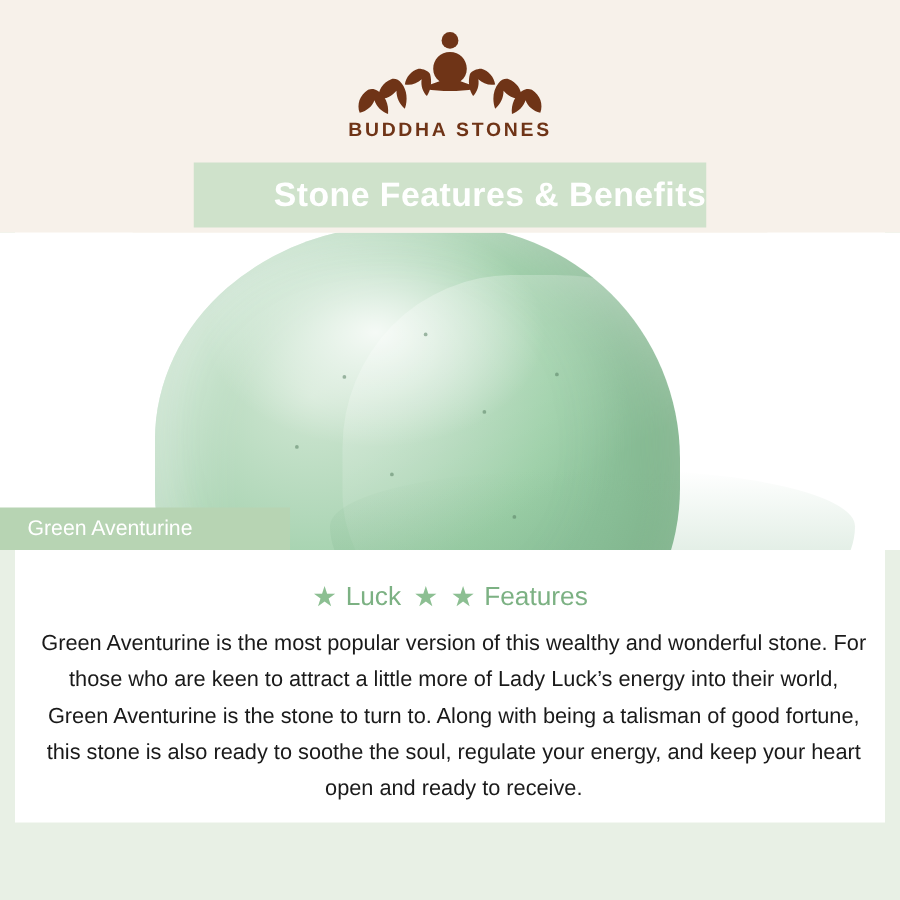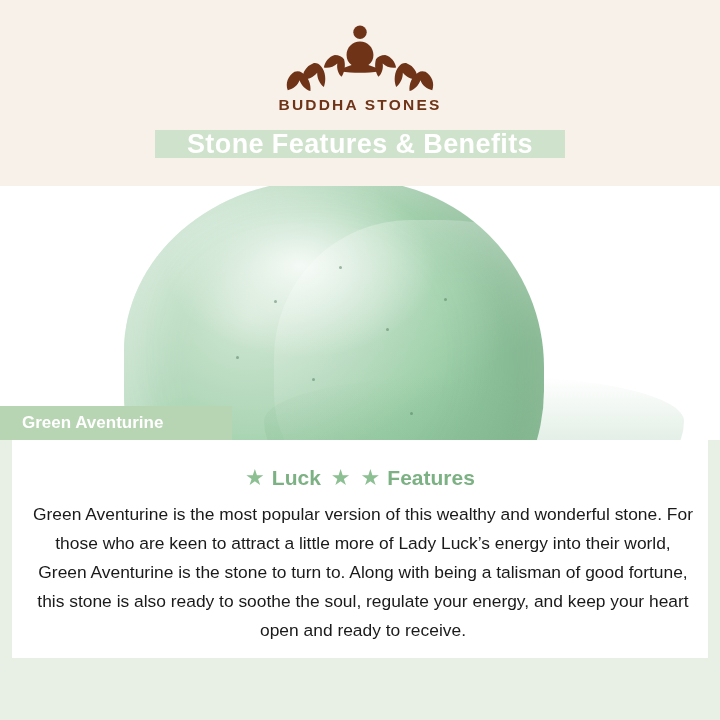--- a/index.html
+++ b/index.html
@@ -109,25 +109,25 @@
     color: #6f3417;
     font-weight: 700;
     font-family: "Liberation Sans", sans-serif;
   }
 
   .title-bar {
     position: absolute;
     left: 155px;
     top: 130px;
     width: 410px;
-    height: 28px;
+    height: 52px;
     background: #cfe2cb;
     display: flex;
     align-items: center;
-    justify-content: center;
+    justify-content: flex-end;
   }
   .title-bar span {
     font-size: 27px;
     font-weight: 700;
     color: #ffffff;
     letter-spacing: 0.4px;
   }
 
   
   .photo {
@@ -189,21 +189,21 @@
     height: 34px;
     background: #b7d4b3;
     display: flex;
     align-items: center;
     z-index: 6;
   }
   .caption span {
     padding-left: 22px;
     color: #ffffff;
     font-size: 17px;
-    font-weight: 700;
+    font-weight: 400;
   }
 
   
   .lower {
     position: absolute;
     left: 0;
     top: 440px;
     width: 720px;
     height: 280px;
     background: #e8f0e5;
@@ -235,21 +235,21 @@
     gap: 7px;
   }
   .kw-star {
     color: #8cbf92;
     font-size: 22px;
     line-height: 1;
   }
   .kw-label {
     color: #7cb183;
     font-size: 21px;
-    font-weight: 700;
+    font-weight: 400;
   }
 
   .body-text {
     position: absolute;
     left: 33px;
     top: 500px;
     width: 660px;
     font-size: 17.4px;
     line-height: 29px;
     color: #1a1a1a;

